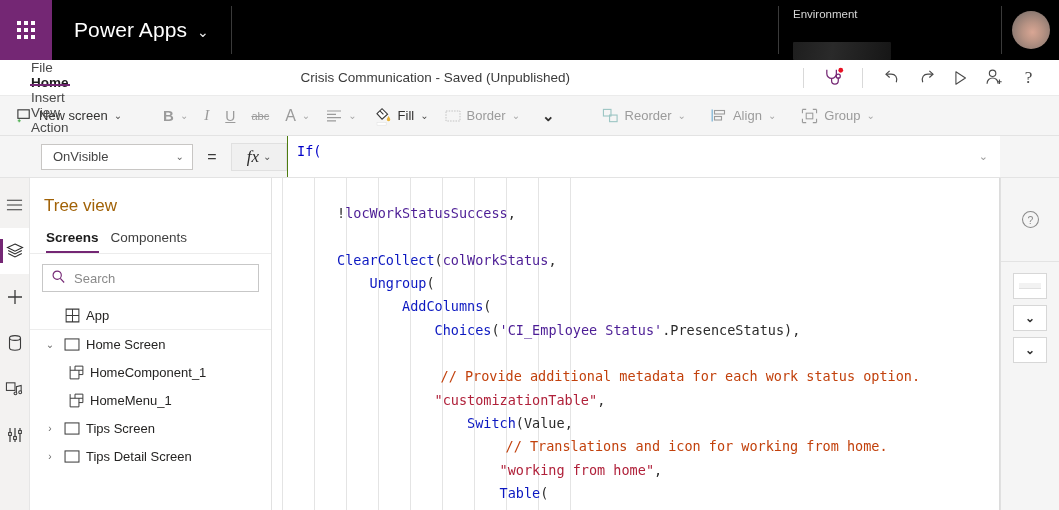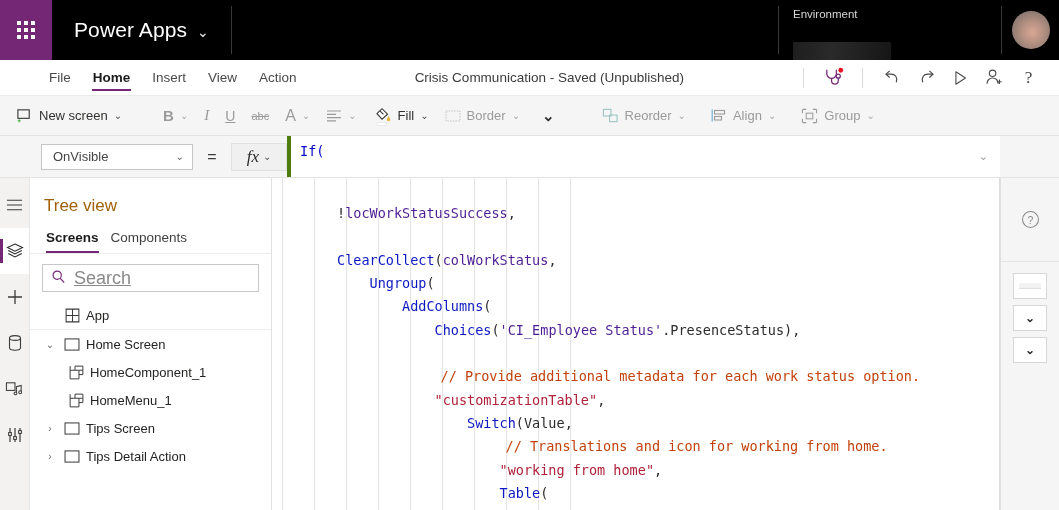--- a/index.html
+++ b/index.html
@@ -68,21 +68,21 @@
   }
 
   
   .menubar {
     height: 36px;
     background: #ffffff;
     display: flex; align-items: stretch;
     border-bottom: 1px solid #ebebeb;
     position: relative;
   }
-  .menu-items { display: flex; align-items: stretch; padding-left: 38px; }
+  .menu-items { display: flex; align-items: stretch; padding-left: 20px; flex-direction: column; }
   .menu-item {
     display: flex; align-items: center;
     padding: 0 11px;
     font-size: 13.5px;
     color: #494949;
     position: relative;
     cursor: default;
   }
   .menu-item.active { color: #1b1b1b; font-weight: 700; }
   .menu-item.active::after {
@@ -153,21 +153,21 @@
     display: flex; align-items: center; justify-content: center; gap: 4px;
     cursor: default;
   }
   .fx-btn .fx { font-family: "Liberation Serif", serif; font-style: italic; font-size: 17px; color: #2b2b2b; }
   .fx-btn .cv { font-size: 10px; color: #555; }
 
   .formula-editor {
     flex: 1;
     align-self: stretch;
     background: #ffffff;
-    border-left: 4px solid #4d7c0f;
+    border-left: 1px solid #4d7c0f;
     position: relative;
     display: flex; align-items: flex-start;
     padding-top: 2px;
     overflow: hidden;
   }
   .fe-firstline {
     font-family: "DejaVu Sans Mono", monospace;
     font-size: 13.5px;
     color: #0000c8;
     padding: 5px 0 0 9px;
@@ -232,21 +232,21 @@
     content: ""; position: absolute; left: 2px; right: 6px; bottom: 0;
     height: 2px; background: #742774;
   }
   .tree-search-wrap { padding: 10px 12px 8px 12px; }
   .tree-search {
     height: 28px;
     border: 1px solid #c7c7c7;
     display: flex; align-items: center; gap: 8px;
     padding: 0 8px;
   }
-  .tree-search .ph { font-size: 18px; color: #8a8a8a; text-decoration: underline; }
+  .tree-search .ph { font-size: 13px; color: #8a8a8a; }
   .tree-list { padding-top: 2px; }
   .tree-row {
     display: flex; align-items: center;
     height: 28px;
     font-size: 13px; color: #252423;
     cursor: default;
   }
   .tree-row.divider-below { border-bottom: 1px solid #ededed; }
   .tree-chev {
     width: 20px; text-align: center;
@@ -645,21 +645,21 @@
         <span class="tree-label">Tips Screen</span>
       </div>
 
       <div class="tree-row indent-1">
         <span class="tree-chev">›</span>
         <span class="tree-ico">
           <svg width="16" height="13" viewBox="0 0 17 14">
               <rect x="1" y="1" width="15" height="12" fill="none" stroke="#3b3b3b" stroke-width="1.1"></rect>
             </svg>
         </span>
-        <span class="tree-label">Tips Detail Action</span>
+        <span class="tree-label">Tips Detail Screen</span>
       </div>
     </div>
   </div>
 
   <div class="code-area">
     <div class="guides" id="guides">
         <div class="guide" style="left: 10px;"></div>
         <div class="guide" style="left: 42px;"></div>
         <div class="guide" style="left: 74px;"></div>
         <div class="guide" style="left: 106px;"></div>

